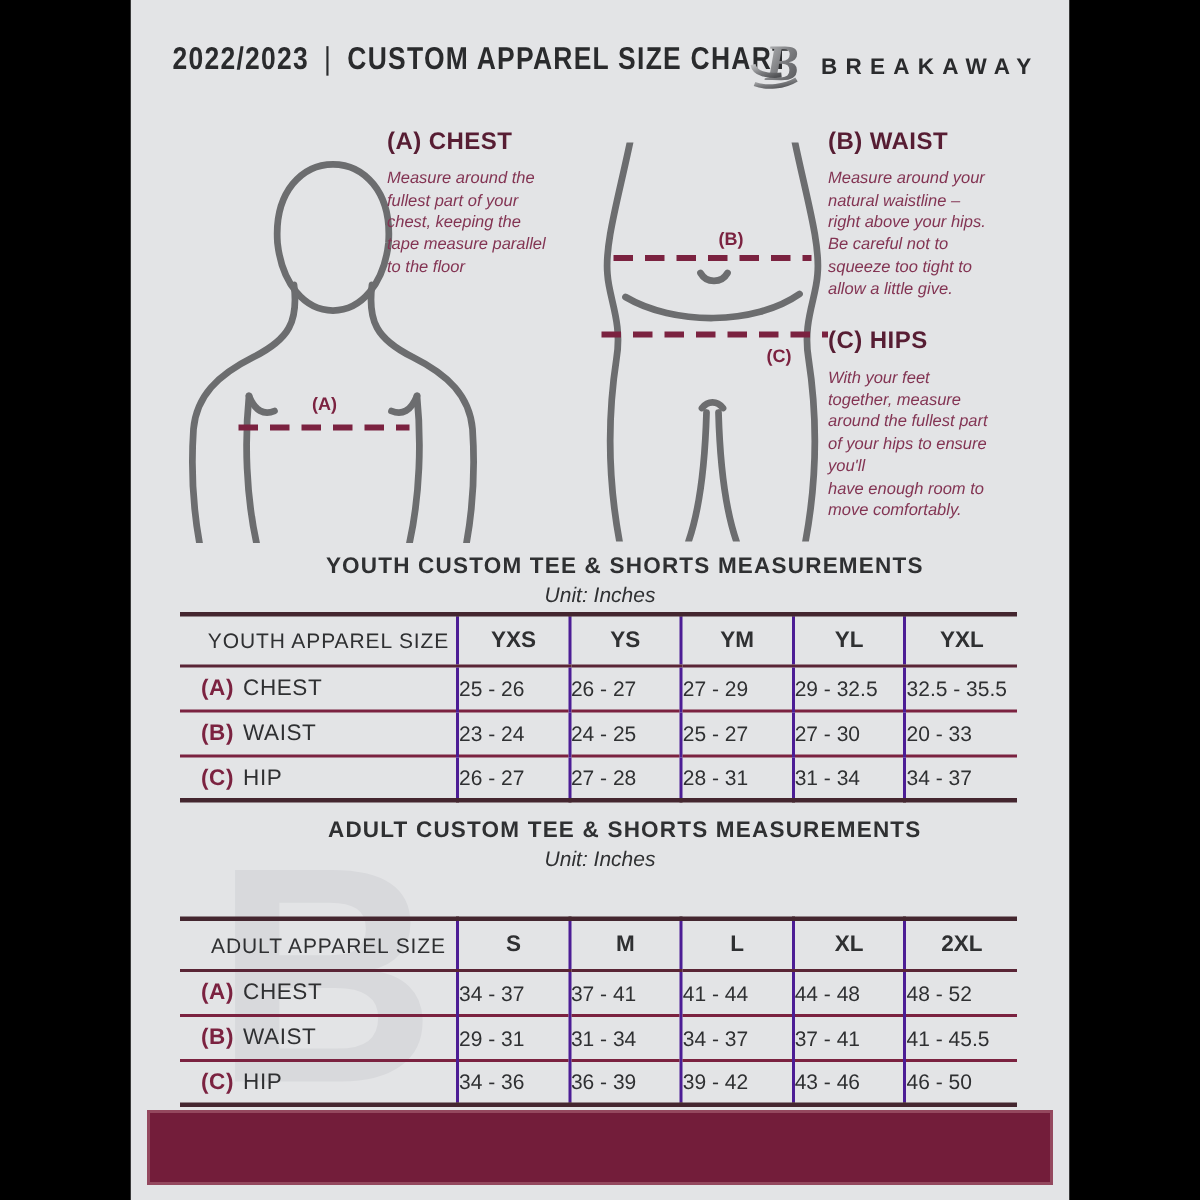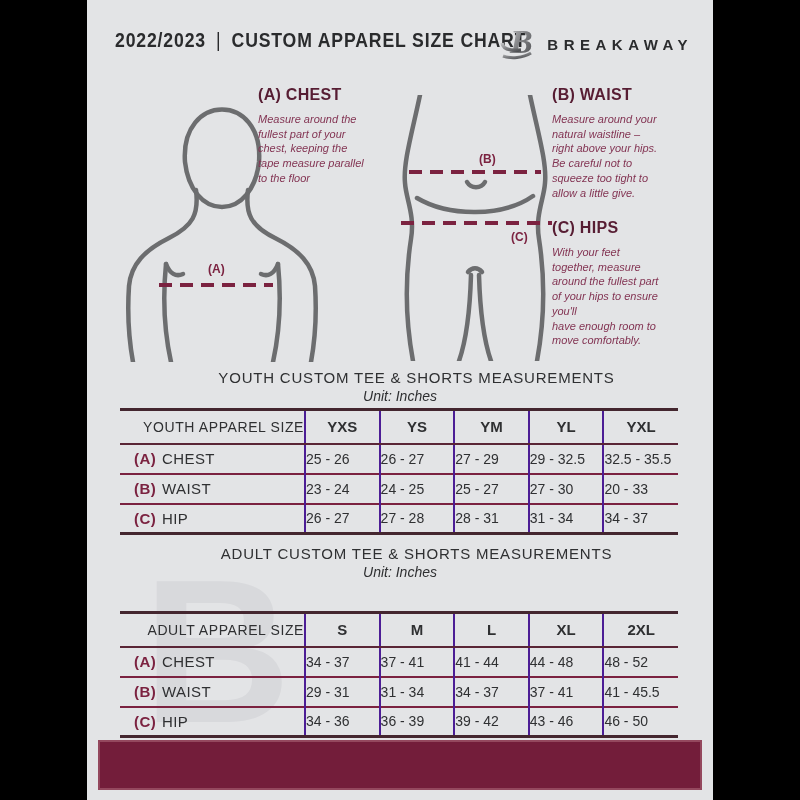--- a/index.html
+++ b/index.html
@@ -31,37 +31,37 @@
              line-height:1.34; white-space:pre-line; }
   .instr-a { left:171px; top:86px; width:170px; }
   .instr-b { left:465px; top:86px; width:150px; }
   .instr-c { left:465px; top:219px; width:158px; }
 
   .fig { position:absolute; z-index:1; }
   .fig-left { left:36px; top:80px; }
   .fig-right { left:300px; top:95px; }
 
   
-  .sec-title { position:absolute; left:0; width:659px; text-align:center; font-size:15px; font-weight:normal;
+  .sec-title { position:absolute; left:0; width:659px; text-align:center; font-size:15px; font-weight:bold;
                color:#2f3032; letter-spacing:0.8px; z-index:2; }
   .sec-unit  { position:absolute; left:0; width:626px; text-align:center; font-size:14px; font-style:italic;
                color:#2f3032; z-index:2; }
   .t1-title { top:369px; } .t1-unit { top:388px; }
   .t2-title { top:545px; } .t2-unit { top:564px; }
 
   
   .size-table { position:absolute; left:33px; width:558px; border-collapse:collapse; table-layout:fixed;
                 z-index:2; border-top:3px solid #44262f; border-bottom:3px solid #44262f; }
   .t1 { top:408px; } .t2 { top:611px; }
   .size-table col.c0 { width:185px; }
   .size-table col.c  { width:74.6px; }
   .size-table th, .size-table td { background:transparent; }
   .size-table thead th { height:34px; font-size:15px; font-weight:bold; color:#2f3032; text-align:center;
                          border-bottom:2px solid #5a2536; }
-  .size-table thead th.first { font-weight:normal; font-size:14px; letter-spacing:0.6px; text-align:right;
+  .size-table thead th.first { font-weight:normal; font-size:14px; letter-spacing:0.6px; text-align:center;
                                padding-left:14px; }
   .size-table td { height:30px; font-size:14px; color:#2f3032; text-align:left; }
   .size-table tbody tr + tr td { border-top:2px solid #7b2240; }
   .size-table th:not(.first), .size-table td:not(.first) { border-left:2px solid #4c1d95; }
   .size-table td.first { text-align:left; padding-left:14px; font-size:15px; letter-spacing:0.4px; }
   .size-table td.first .key { font-weight:bold; color:#7b2240; margin-right:6px; }
 
   .footer-bar { position:absolute; left:11px; top:740px; width:604px; height:50px;
                 background:#731d3a; border:2px solid #94485e; z-index:3; }
 

